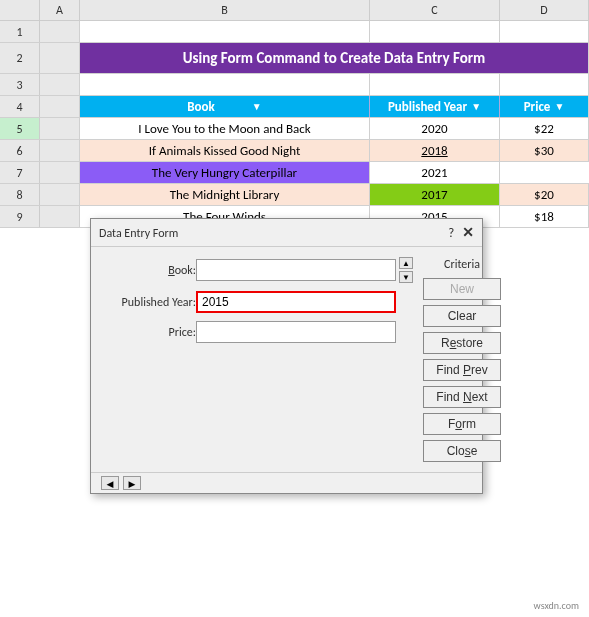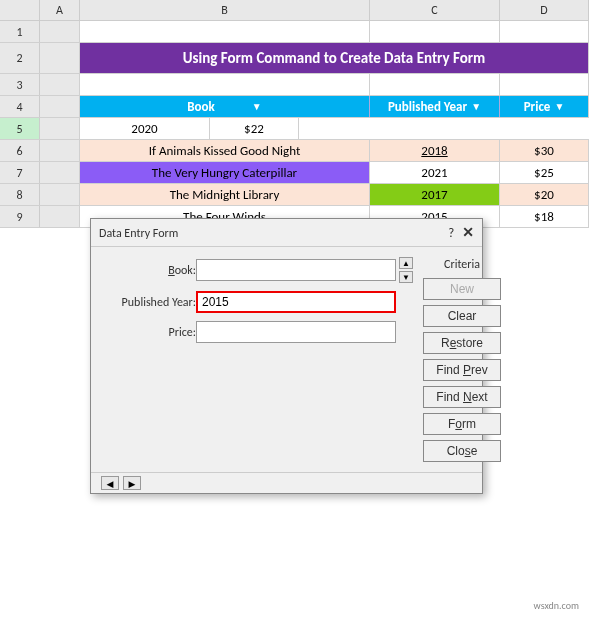--- a/index.html
+++ b/index.html
@@ -324,38 +324,38 @@
     </div>
     <div class="cell cell-d" style="background:#00b0f0;color:#fff;font-weight:bold;justify-content:center;">
       <span>Price</span>
       <span class="filter-arrow">▼</span>
     </div>
   </div>
 
   <div class="ss-row selected-row">
     <div class="row-num">5</div>
     <div class="cell cell-a"></div>
+    <div class="cell cell-b" style="background:#fff;justify-content:center;">I Love You to the Moon and Back</div>
     <div class="cell cell-c" style="background:#fff;justify-content:center;">2020</div>
     <div class="cell cell-d" style="background:#fff;justify-content:center;">$22</div>
   </div>
 
   <div class="ss-row">
     <div class="row-num">6</div>
     <div class="cell cell-a"></div>
     <div class="cell cell-b" style="background:#fce4d6;justify-content:center;">If Animals Kissed Good Night</div>
     <div class="cell cell-c" style="background:#fce4d6;justify-content:center;text-decoration:underline;">2018</div>
     <div class="cell cell-d" style="background:#fce4d6;justify-content:center;">$30</div>
   </div>
 
   <div class="ss-row">
     <div class="row-num">7</div>
     <div class="cell cell-a"></div>
     <div class="cell cell-b" style="background:#8b5cf6;justify-content:center;">The Very Hungry Caterpillar</div>
     <div class="cell cell-c" style="background:#fff;justify-content:center;">2021</div>
-    <div class="cell cell-d" style="background:#fff;justify-content:center;">$25</div>
   </div>
 
   <div class="ss-row">
     <div class="row-num">8</div>
     <div class="cell cell-a"></div>
     <div class="cell cell-b" style="background:#fce4d6;justify-content:center;">The Midnight Library</div>
     <div class="cell cell-c" style="background:#84cc16;justify-content:center;text-align:center;">2017</div>
     <div class="cell cell-d" style="background:#fce4d6;justify-content:center;">$20</div>
   </div>
 

